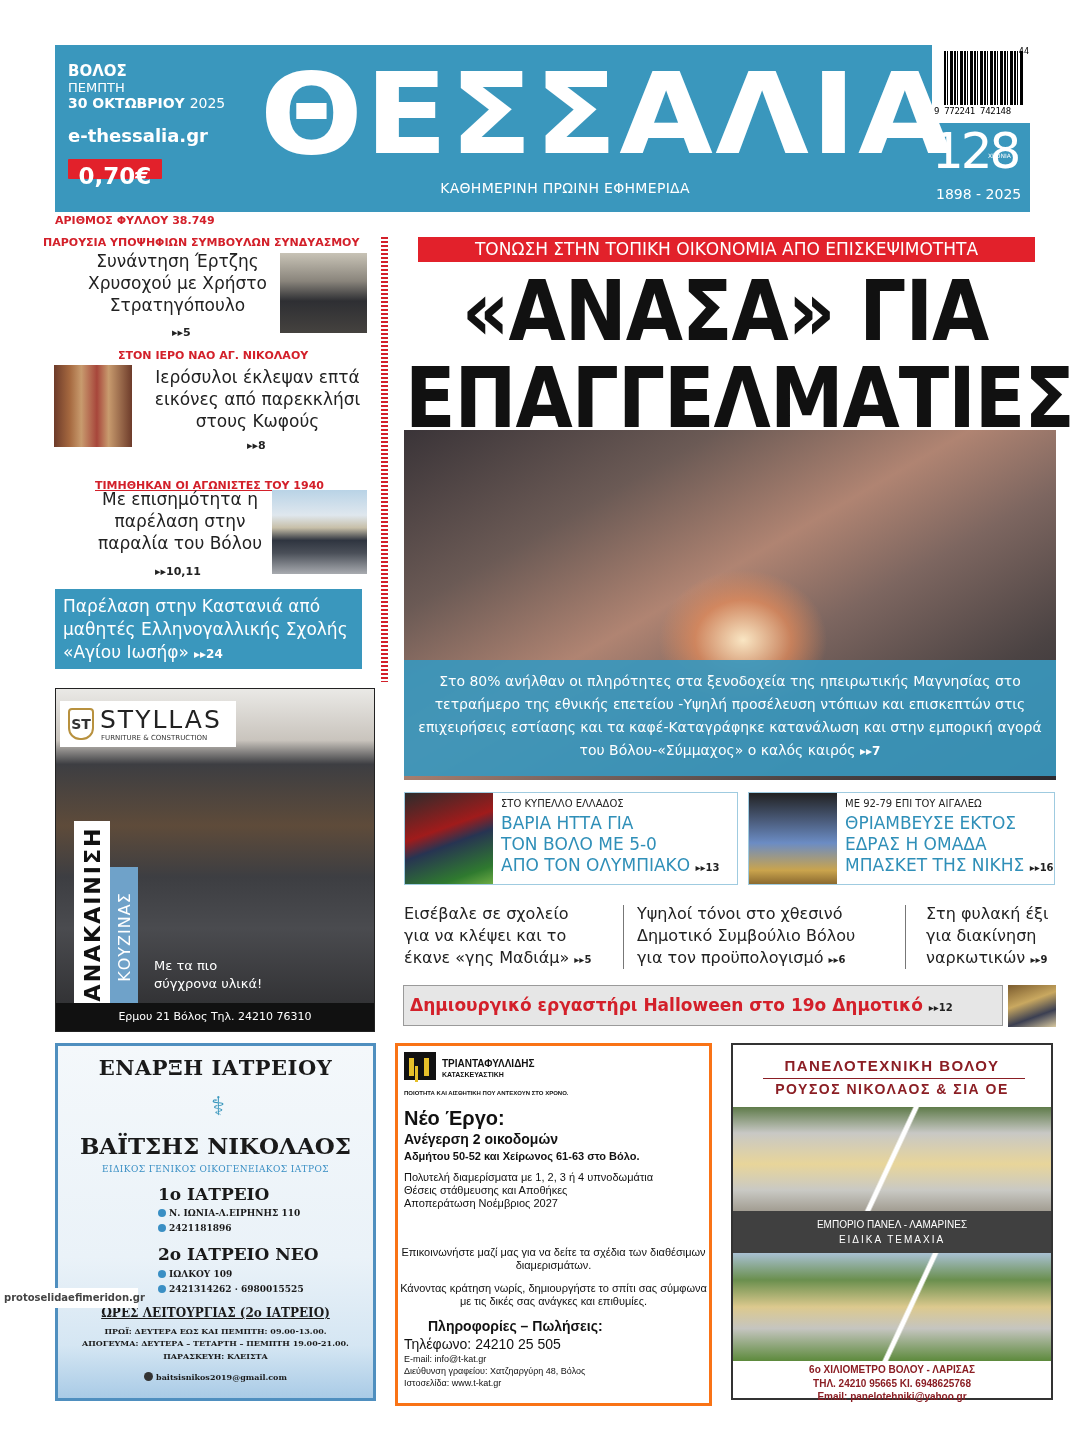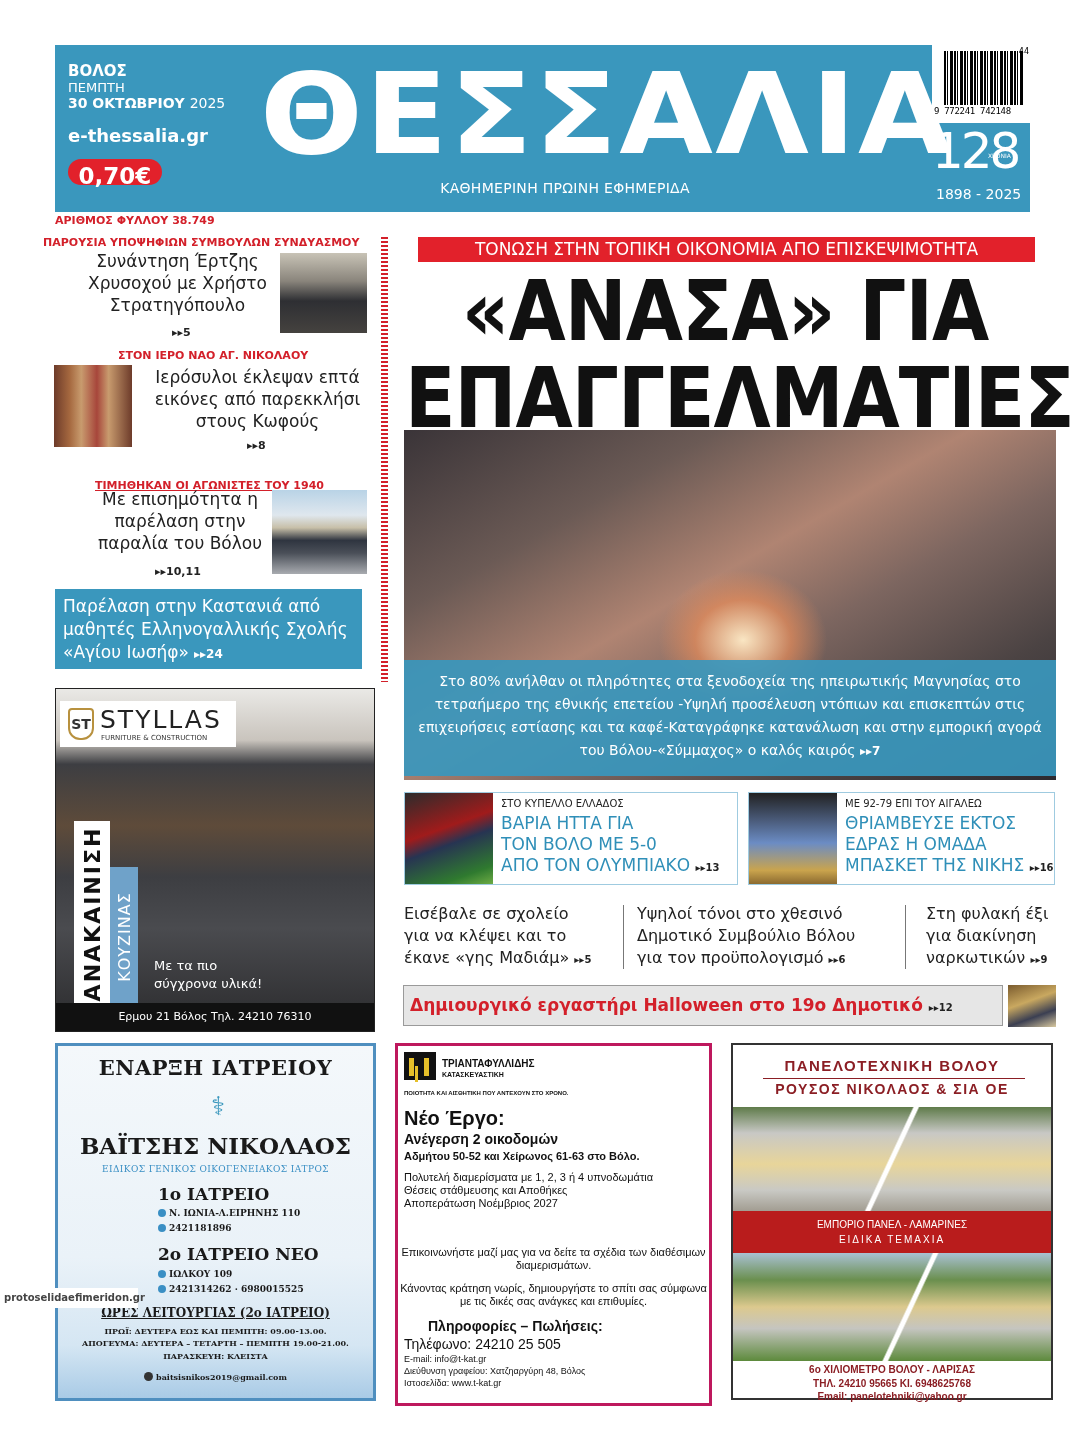--- a/index.html
+++ b/index.html
@@ -7,21 +7,21 @@
   body { position: relative; font-family: "DejaVu Sans", sans-serif; color: #1a1a1a; }
   .abs { position: absolute; }
 
   
   #masthead { left: 55px; top: 45px; width: 975px; height: 167px; background: #3a97bd; }
   #mh-city { left: 68px; top: 62px; color: #fff; font: bold 15px "DejaVu Sans", sans-serif; }
   #mh-day { left: 68px; top: 80px; color: #fff; font: 13px "DejaVu Sans", sans-serif; }
   #mh-date { left: 68px; top: 95px; color: #fff; font: bold 14px "DejaVu Sans", sans-serif; white-space: nowrap; }
   #mh-date .yr { font-weight: normal; }
   #mh-site { left: 68px; top: 125px; color: #fff; font: bold 18px "DejaVu Sans", sans-serif; }
-  #mh-price { left: 68px; top: 159px; width: 94px; height: 26px; background: #e2212b; border-radius: 16px; color: #fff; font: bold 23px "DejaVu Sans", sans-serif; text-align: center; line-height: 35px; }
+  #mh-price { left: 68px; top: 159px; width: 94px; height: 20px; background: #e2212b; border-radius: 1px; color: #fff; font: bold 23px "DejaVu Sans", sans-serif; text-align: center; line-height: 35px; }
   #mh-logo { left: 260px; top: 58px; width: 610px; color: #fff; font: bold 112px "DejaVu Sans", sans-serif; letter-spacing: 2px; line-height: 1; text-align: center; transform: scaleX(1.08); transform-origin: left top; }
   #mh-tagline { left: 260px; top: 180px; width: 610px; text-align: center; color: #fff; font: 14px "DejaVu Sans", sans-serif; letter-spacing: 0.3px; }
   #mh-barcode { left: 932px; top: 45px; width: 98px; height: 78px; background: #fff; }
   #barcode-bars { position: absolute; left: 12px; top: 6px; width: 80px; height: 54px;
     background: repeating-linear-gradient(90deg, #000 0 2px, #fff 2px 3px, #000 3px 4px, #fff 4px 6px, #000 6px 9px, #fff 9px 10px); }
   #barcode-num { position: absolute; left: 2px; top: 61px; width: 96px; font: 9px "DejaVu Sans Mono", monospace; color: #000; letter-spacing: -0.3px; white-space: nowrap; }
   #barcode-issue { position: absolute; right: 1px; top: 2px; font: 8px "DejaVu Sans", sans-serif; color: #000; }
   #mh-years-num { left: 932px; top: 126px; color: #fff; font: 50px "DejaVu Sans", sans-serif; line-height: 1; letter-spacing: -3px; }
   #mh-years-label { left: 988px; top: 152px; color: #fff; font: 6px "DejaVu Sans", sans-serif; }
   #mh-years-range { left: 936px; top: 186px; color: #fff; font: 14px "DejaVu Sans", sans-serif; }
@@ -126,21 +126,21 @@
   .doc-hours { position: absolute; left: 0; width: 100%; font: bold 8px "DejaVu Serif", serif; white-space: nowrap; }
   #doc-h1 { top: 280px; }
   #doc-h2 { top: 292px; }
   #doc-h3 { top: 305px; }
   #doc-email { position: absolute; left: 0; top: 326px; width: 100%; font: bold 8px "DejaVu Serif", serif; }
   #doc-email .ic { display: inline-block; width: 9px; height: 9px; border-radius: 50%; background: #333; margin-right: 3px; vertical-align: -1px; }
 
   #watermark { left: 0; top: 1288px; width: 138px; height: 20px; background: #fff; color: #444; font: bold 10px "DejaVu Sans", sans-serif; line-height: 20px; padding-left: 4px; white-space: nowrap; }
 
   
-  #ad-construction { left: 395px; top: 1043px; width: 317px; height: 363px; border: 3px solid #be185d; background: #fff; font-family: "Liberation Sans", sans-serif; color: #111; }
+  #ad-construction { left: 395px; top: 1043px; width: 317px; height: 363px; border: 3px solid #f97316; background: #fff; font-family: "Liberation Sans", sans-serif; color: #111; }
   #tk-logo { position: absolute; left: 6px; top: 6px; width: 32px; height: 28px; background: #111; }
   #tk-logo::before { content: ""; position: absolute; left: 5px; top: 6px; width: 5px; height: 18px; background: #e6c02a; }
   #tk-logo::after { content: ""; position: absolute; left: 20px; top: 6px; width: 5px; height: 18px; background: #e6c02a; box-shadow: -10px 7px 0 -1px #e6c02a; }
   #tk-name { position: absolute; left: 44px; top: 12px; font: bold 10px "Liberation Sans", sans-serif; }
   #tk-sub { position: absolute; left: 44px; top: 25px; font: bold 7px "Liberation Sans", sans-serif; }
   #tk-motto { position: absolute; left: 6px; top: 44px; font: bold 6px "Liberation Sans", sans-serif; }
   #tk-h1 { position: absolute; left: 6px; top: 61px; font: bold 20px "Liberation Sans", sans-serif; }
   #tk-h2 { position: absolute; left: 6px; top: 85px; font: bold 14px "Liberation Sans", sans-serif; }
   #tk-h3 { position: absolute; left: 6px; top: 104px; font: bold 11px "Liberation Sans", sans-serif; }
   #tk-features { position: absolute; left: 6px; top: 125px; font: 11px "Liberation Sans", sans-serif; line-height: 13px; }
@@ -155,21 +155,21 @@
   #tk-web { top: 332px; }
 
   
   #ad-panel { left: 731px; top: 1043px; width: 322px; height: 357px; border: 2px solid #333; background: #fff; font-family: "Liberation Sans", sans-serif; text-align: center; }
   #pn-title1 { position: absolute; left: 0; top: 12px; width: 100%; font: bold 15px "Liberation Sans", sans-serif; color: #8b1e24; letter-spacing: 1.5px; }
   #pn-rule { position: absolute; left: 30px; top: 33px; width: 262px; height: 1px; background: #8b1e24; }
   #pn-title2 { position: absolute; left: 0; top: 36px; width: 100%; font: bold 14px "Liberation Sans", sans-serif; color: #8b1e24; letter-spacing: 1.5px; }
   #pn-photo1 { position: absolute; left: 0; top: 62px; width: 100%; height: 104px; background:
       linear-gradient(115deg, transparent 49%, #fff 49.5%, #fff 50.5%, transparent 51%),
       linear-gradient(180deg, #5f7b4a 0%, #c8c8c5 25%, #e8d59a 55%, #c9c9c4 80%, #a29d92 100%); }
-  #pn-band { position: absolute; left: 0; top: 166px; width: 100%; height: 42px; background: #b91c1c; color: #fff; }
+  #pn-band { position: absolute; left: 0; top: 166px; width: 100%; height: 42px; background: #404040; color: #fff; }
   #pn-band1 { position: absolute; left: 0; top: 8px; width: 100%; font: 10px "Liberation Sans", sans-serif; }
   #pn-band2 { position: absolute; left: 0; top: 23px; width: 100%; font: 10px "Liberation Sans", sans-serif; letter-spacing: 2px; }
   #pn-photo2 { position: absolute; left: 0; top: 208px; width: 100%; height: 108px; background:
       linear-gradient(115deg, transparent 54%, #fff 54.5%, #fff 55.5%, transparent 56%),
       linear-gradient(180deg, #a9c1d3 0%, #6a8f4e 25%, #dcc98e 50%, #c5c5c0 70%, #5d8a3c 100%); }
   .pn-line { position: absolute; left: 0; width: 100%; font: bold 10px "Liberation Sans", sans-serif; color: #8b1e24; }
   #pn-l1 { top: 319px; }
   #pn-l2 { top: 333px; }
   #pn-l3 { top: 346px; }
 </style>

